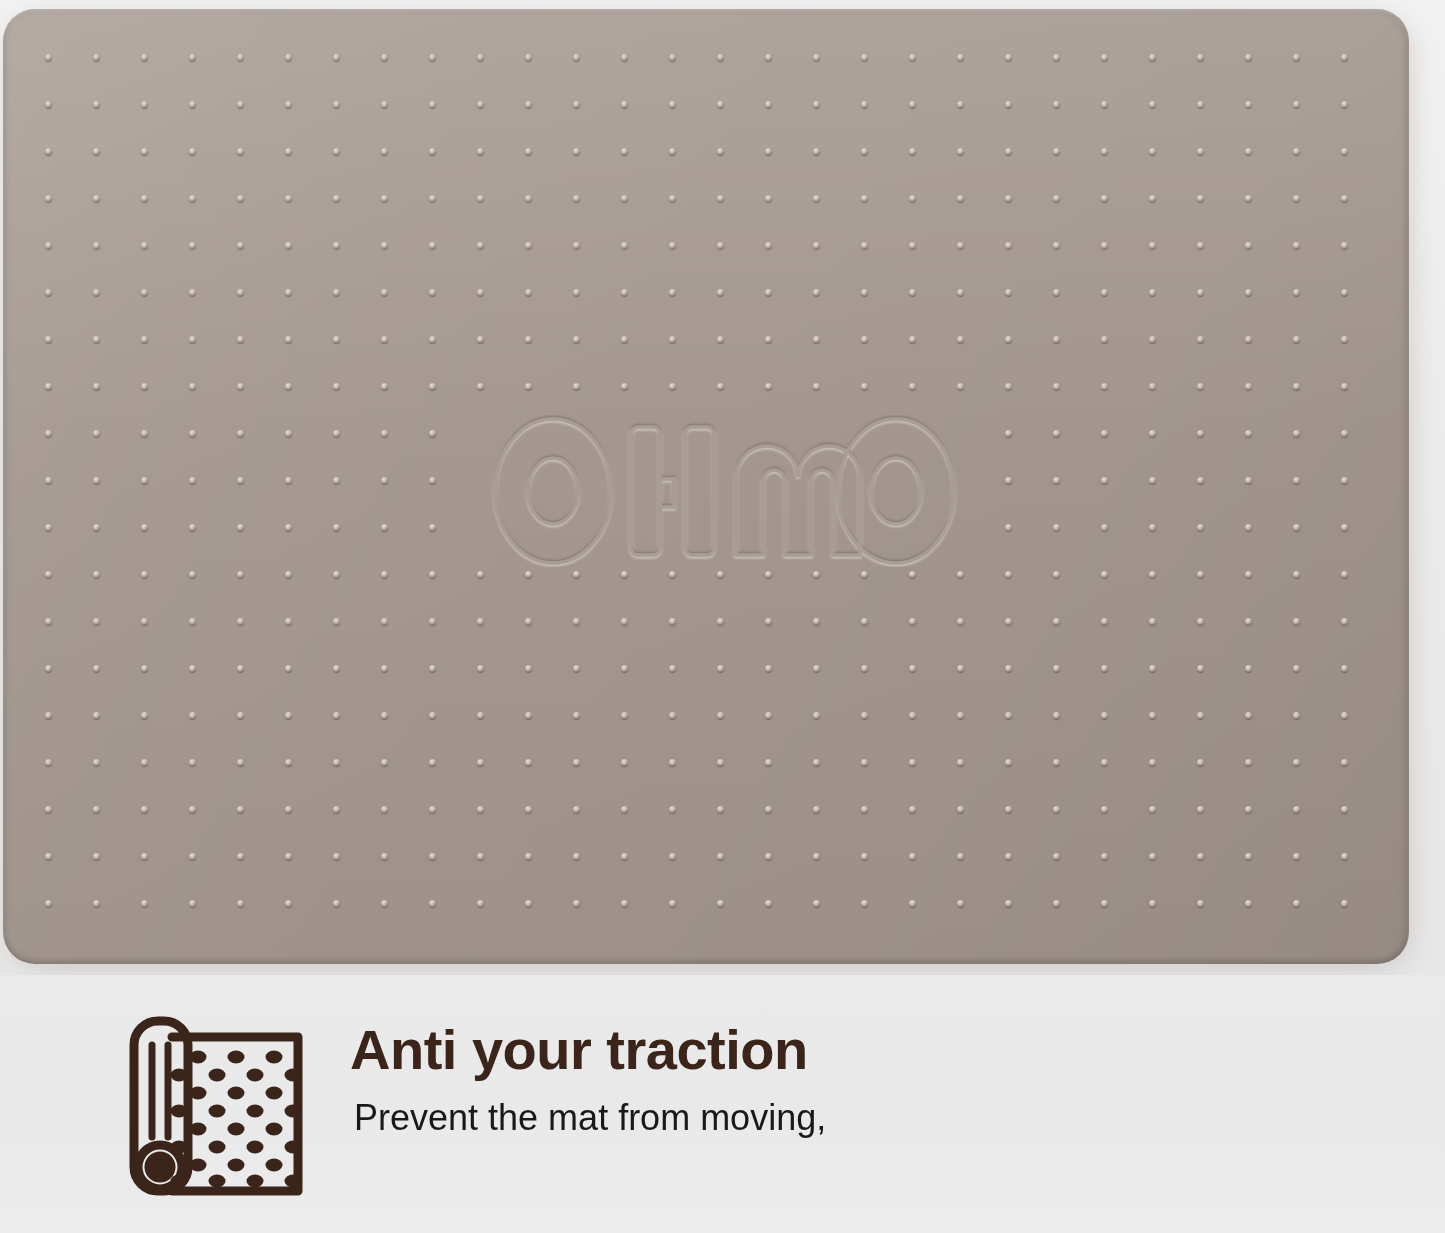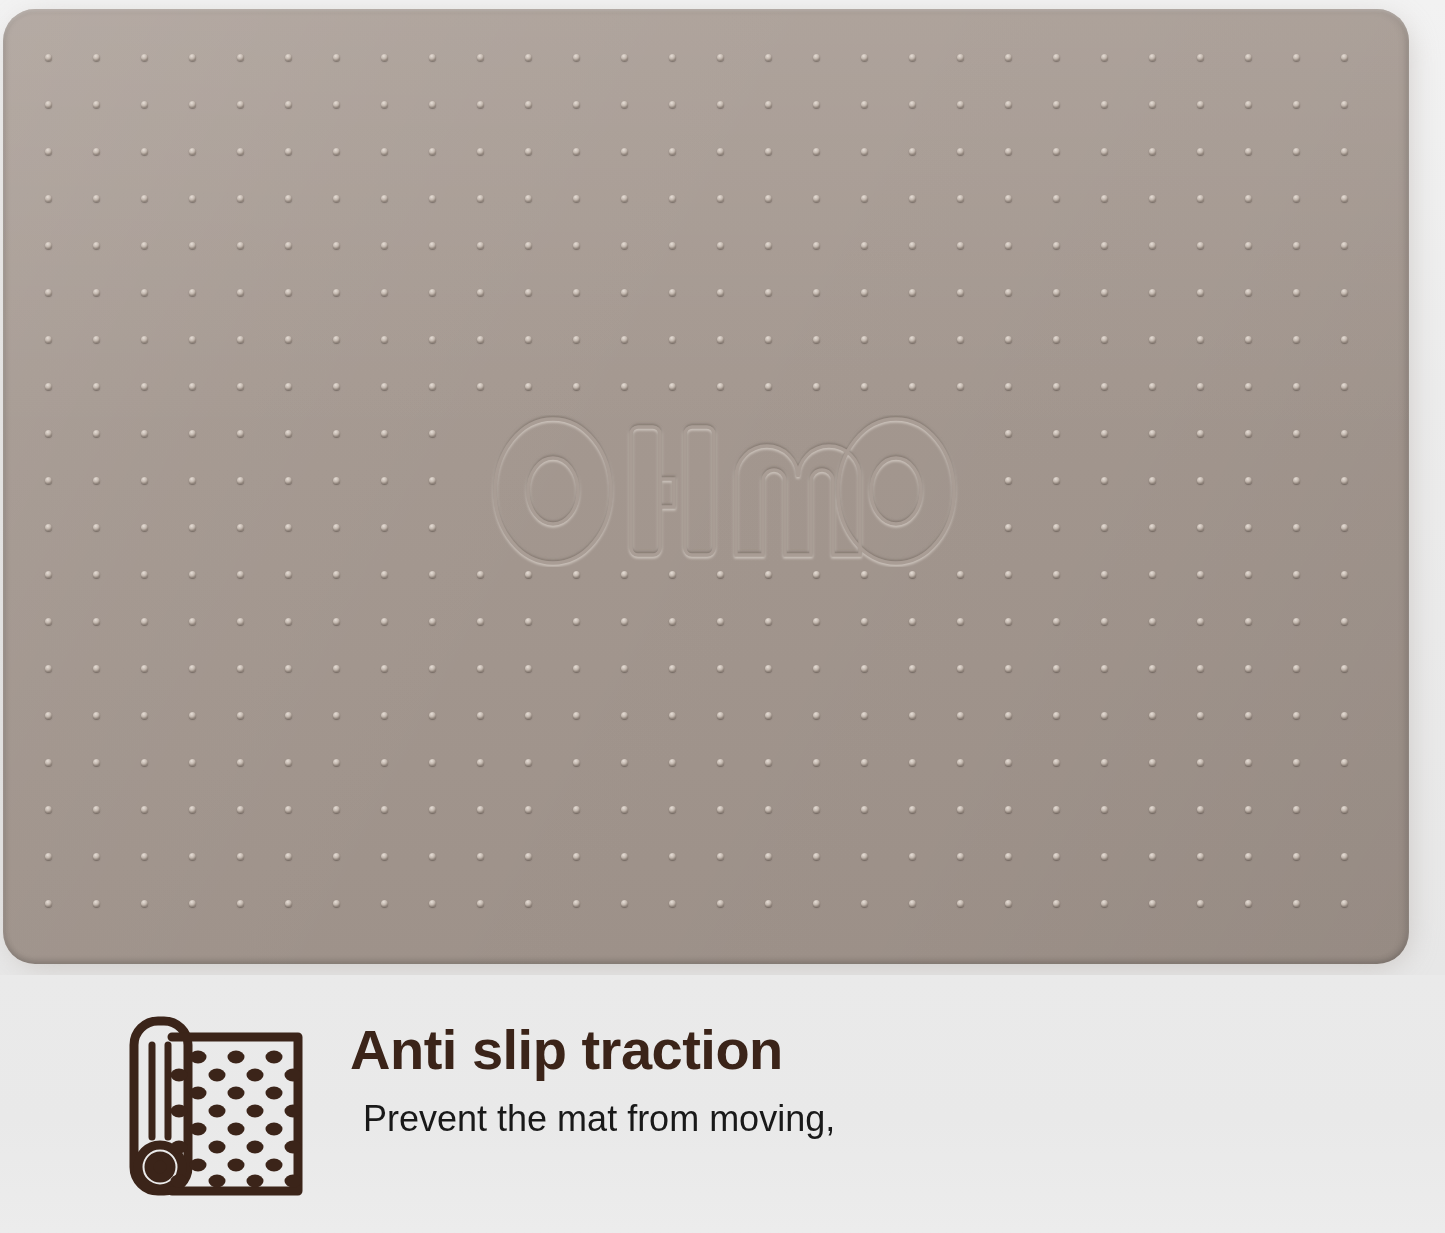--- a/index.html
+++ b/index.html
@@ -150,21 +150,21 @@
     margin: 0 0 12px 0;
     font-family: "Liberation Sans", sans-serif;
     font-weight: bold;
     font-size: 56px;
     line-height: 1.05;
     letter-spacing: -.5px;
     color: #3b2419;
     white-space: nowrap;
   }
   .subline {
-    margin: 13px;
+    margin: 4px;
     font-family: "Liberation Sans", sans-serif;
     font-weight: normal;
     font-size: 36px;
     line-height: 1.42;
     color: #191919;
     white-space: nowrap;
   }
 </style>
 </head>
 <body>
@@ -758,20 +758,20 @@
             <ellipse cx="162" cy="154" rx="8.5" ry="6.5"></ellipse>
             <ellipse cx="67" cy="170" rx="8.5" ry="6.5"></ellipse>
             <ellipse cx="105" cy="170" rx="8.5" ry="6.5"></ellipse>
             <ellipse cx="143" cy="170" rx="8.5" ry="6.5"></ellipse>
             <ellipse cx="181" cy="170" rx="8.5" ry="6.5"></ellipse>
           </g>
         </svg>
       </div>
 
       <div class="caption-text">
-        <h2 class="headline">Anti slip traction</h2>
+        <h2 class="headline">Anti your traction</h2>
         <p class="subline">Prevent the mat from moving,</p>
       </div>
 
     </div>
   </div>
 
 </div>
 
 </body></html>

